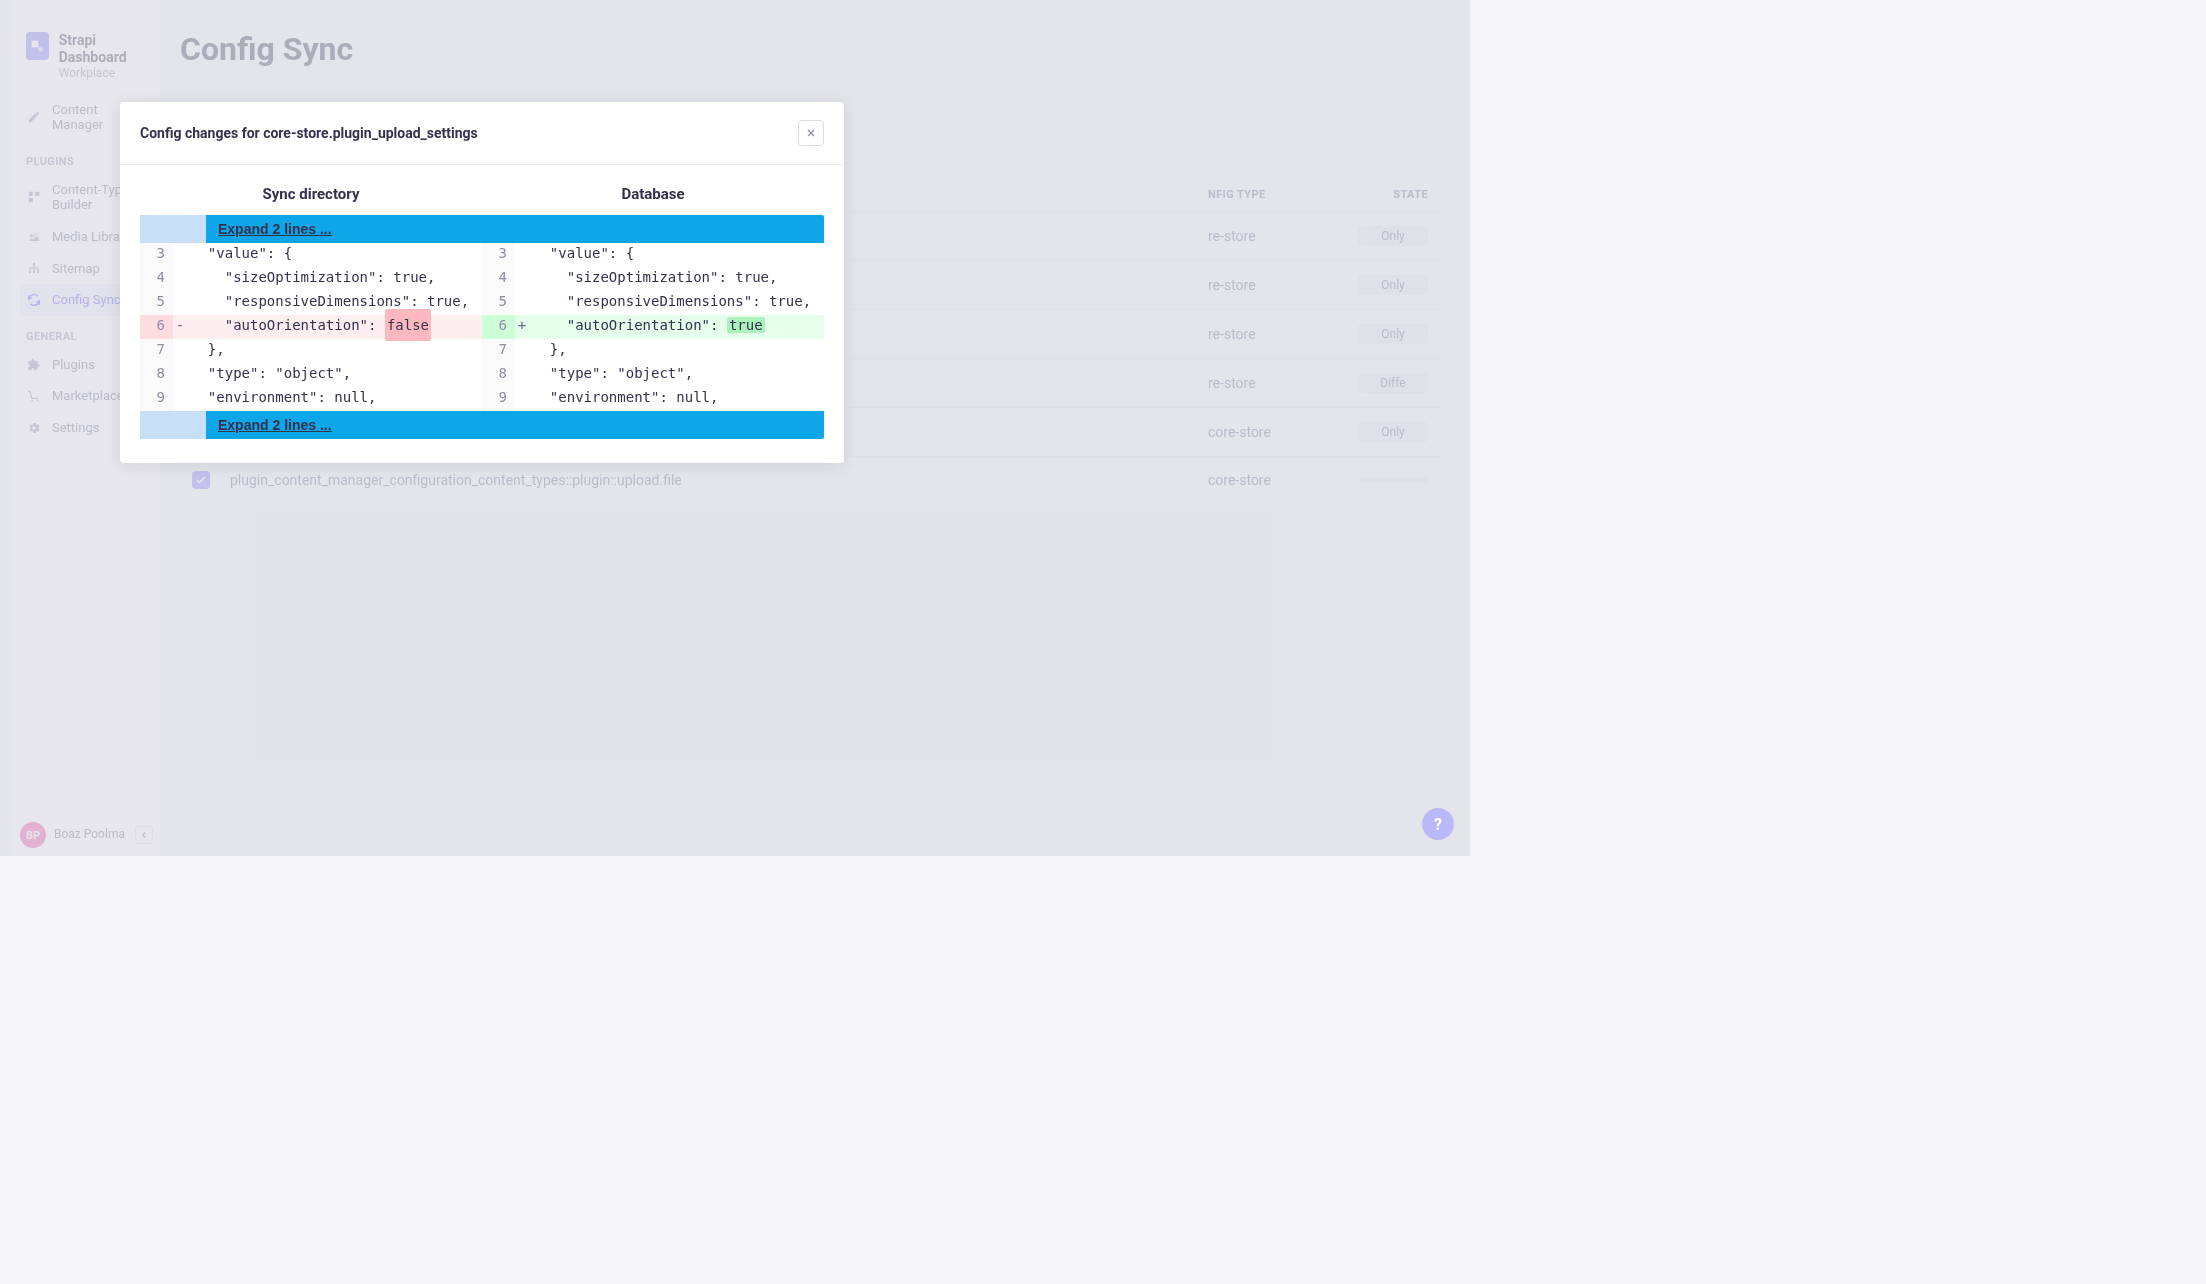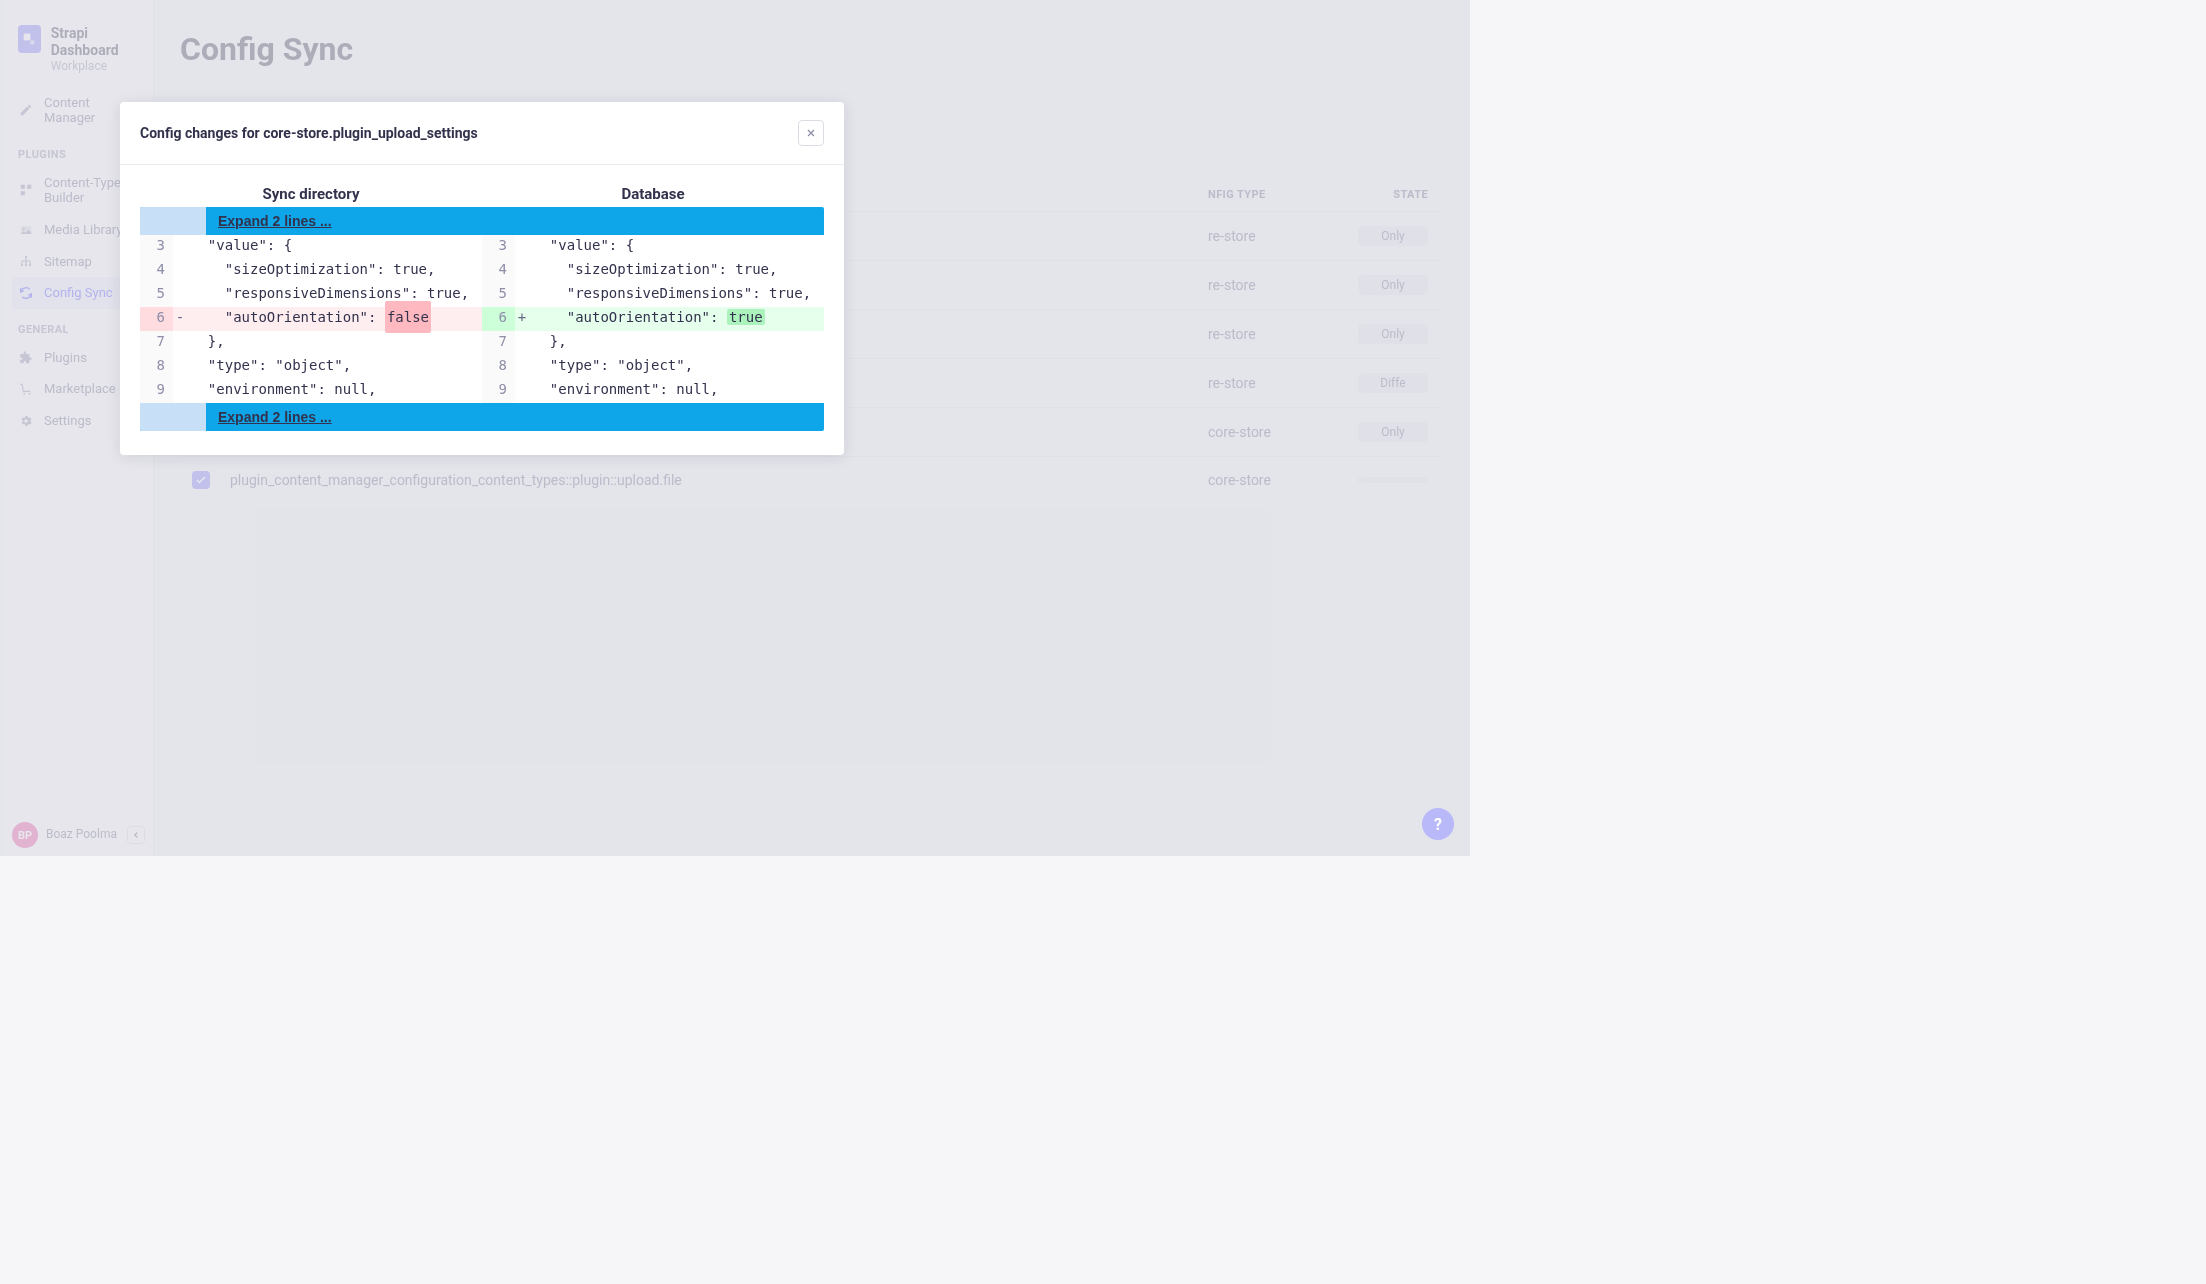--- a/index.html
+++ b/index.html
@@ -9,26 +9,26 @@
   width: 1470px;
   height: 856px;
   overflow: hidden;
   position: relative;
   color: #32324d;
 }
 
 
 .sidebar {
   position: absolute;
-  left: 4px; top: 0;
+  left: 12px; top: 0;
   width: 150px;
   height: 100%;
   background: #fff;
   border-right: 1px solid #eaeaef;
-  padding: 21px 8px;
+  padding: 28px 8px;
   font-size: 13px;
 }
 .brand {
   display: flex;
   gap: 10px;
   align-items: flex-start;
   padding: 4px 6px 14px 6px;
 }
 .brand-logo {
   width: 28px; height: 28px;
@@ -176,21 +176,21 @@
   cursor: pointer;
   font-size: 14px;
 }
 .modal-body { padding: 20px 20px 24px 20px; }
 
 .diff-head {
   display: flex;
   font-weight: 700;
   font-size: 15px;
   color: #32324d;
-  margin-bottom: 4px;
+  margin-bottom: 12px;
 }
 .diff-head .col { flex: 1; text-align: center; }
 
 .diff {
   border-radius: 2px;
   overflow: hidden;
   font-family: ui-monospace, SFMono-Regular, Menlo, monospace;
   font-size: 14px;
   color: #32324d;
 }

